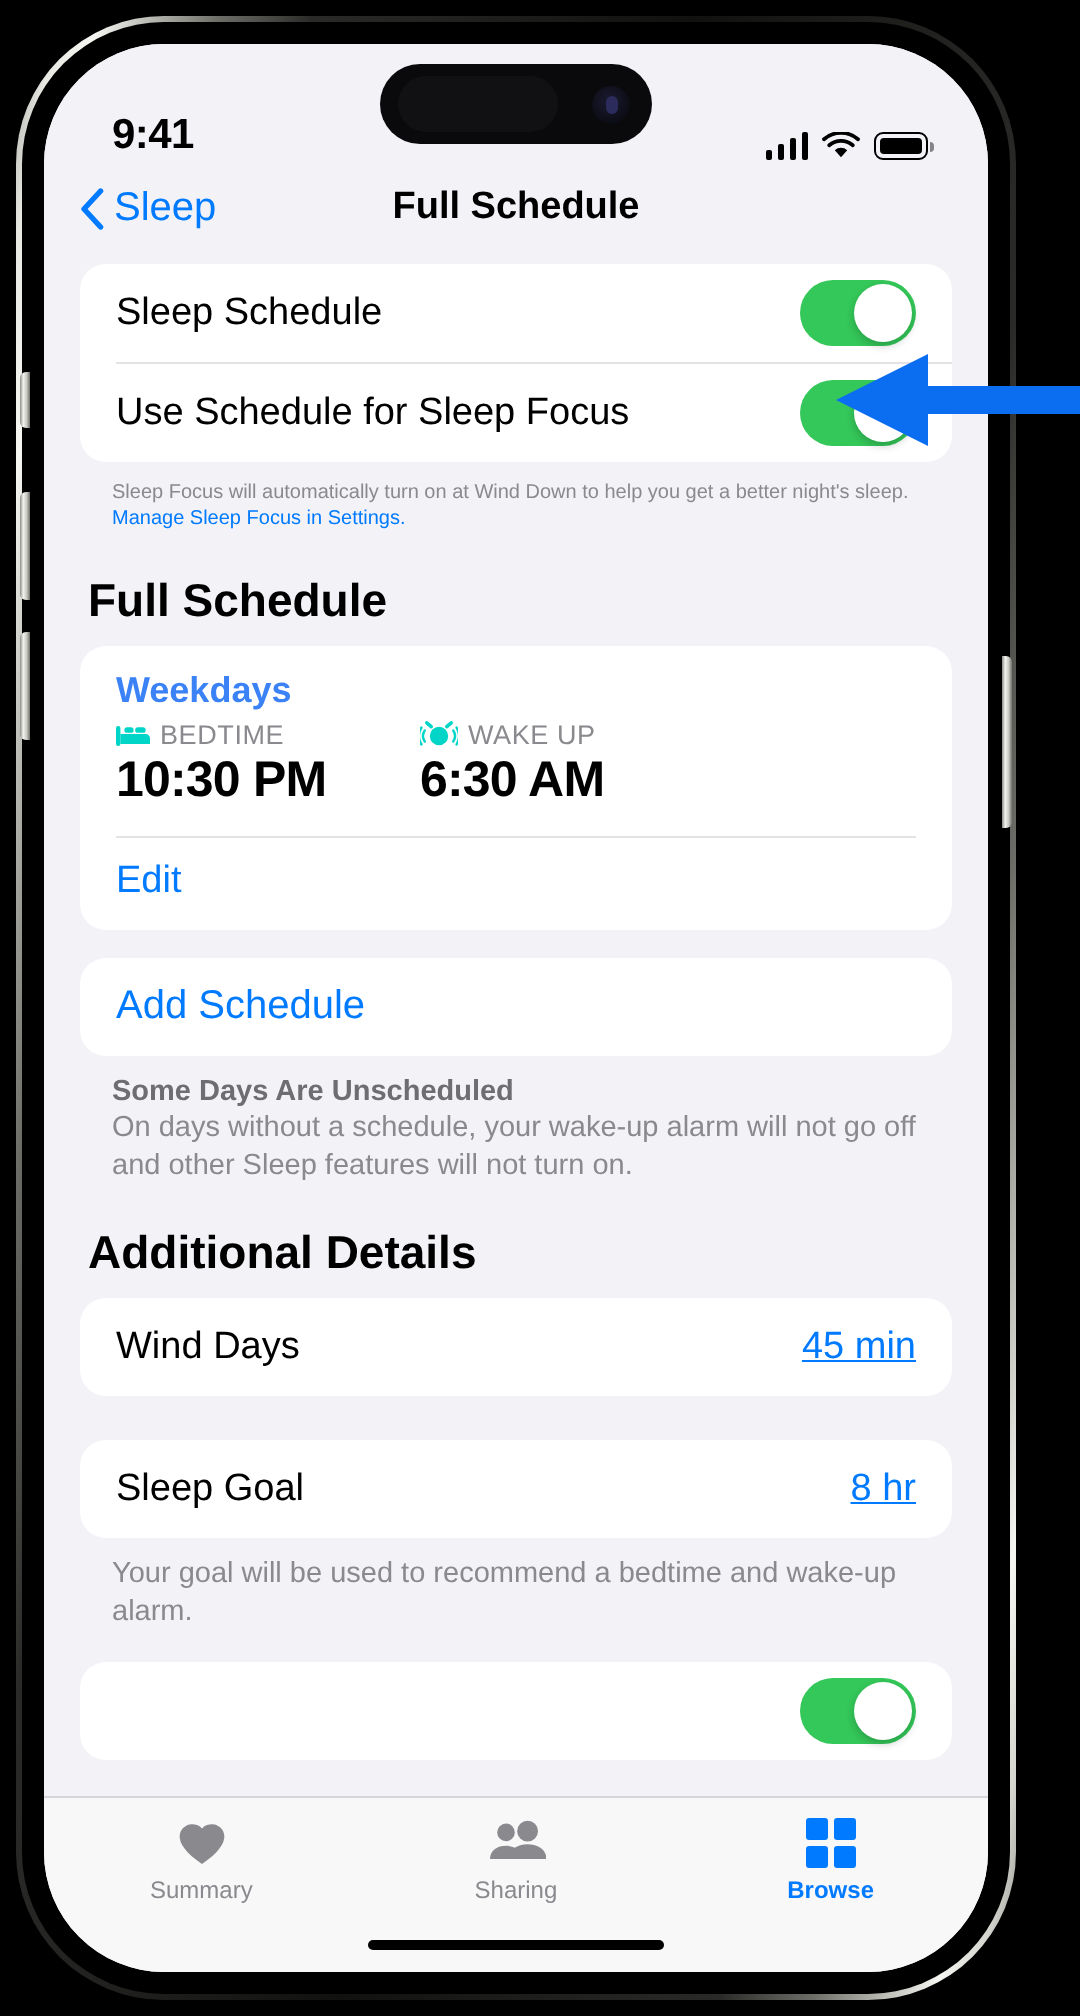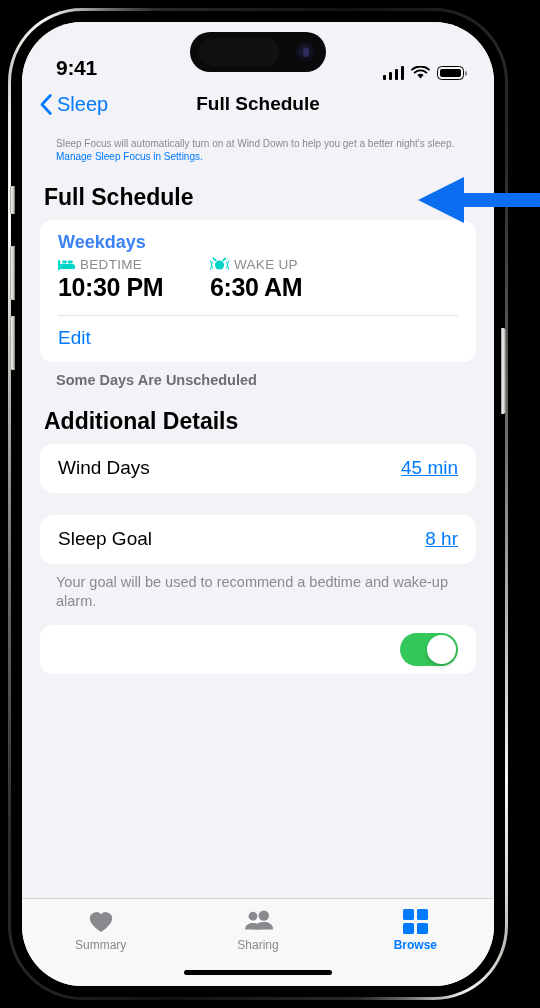--- a/index.html
+++ b/index.html
@@ -358,20 +358,35 @@
               <path d="M10.3 1.5 L2 10.5 L10.3 19.5" stroke="#007aff" stroke-width="2.7" fill="none" stroke-linecap="round" stroke-linejoin="round"></path>
             </svg>
           </span>
           <span>Sleep</span>
         </div>
         <div id="nav-title">Full Schedule</div>
       </div>
 
       <div id="content">
 
+        <div class="card" style="margin-top:4px;">
+          <div class="row">
+            <span class="row-label">Sleep Schedule</span>
+            <div class="toggle">
+              <div class="knob"></div>
+            </div>
+          </div>
+          <div class="divider"></div>
+          <div class="row">
+            <span class="row-label">Use Schedule for Sleep Focus</span>
+            <div class="toggle">
+              <div class="knob"></div>
+            </div>
+          </div>
+        </div>
 
         <div class="footnote">
           <span>Sleep Focus will automatically turn on at Wind Down to help you get a better night's sleep. </span><a href="#">Manage Sleep Focus in Settings.</a>
         </div>
 
         <div class="section-header">Full Schedule</div>
 
         <div class="card">
           <div id="schedule-top">
             <div id="schedule-days">Weekdays</div>
@@ -404,22 +419,28 @@
               </div>
 
             </div>
           </div>
           <div class="divider-full"></div>
           <div class="edit-row">
             <span class="link-text">Edit</span>
           </div>
         </div>
 
+        <div class="card" style="margin-top:14px;">
+          <div class="add-row">
+            <span class="add-text">Add Schedule</span>
+          </div>
+        </div>
 
         <div class="footnote-title">Some Days Are Unscheduled</div>
+        <div class="footnote-body">On days without a schedule, your wake-up alarm will not go off and other Sleep features will not turn on.</div>
 
         <div class="section-header">Additional Details</div>
 
         <div class="card">
           <div class="row">
             <span class="row-label">Wind Days</span>
             <span class="row-value">45 min</span>
           </div>
         </div>
 

